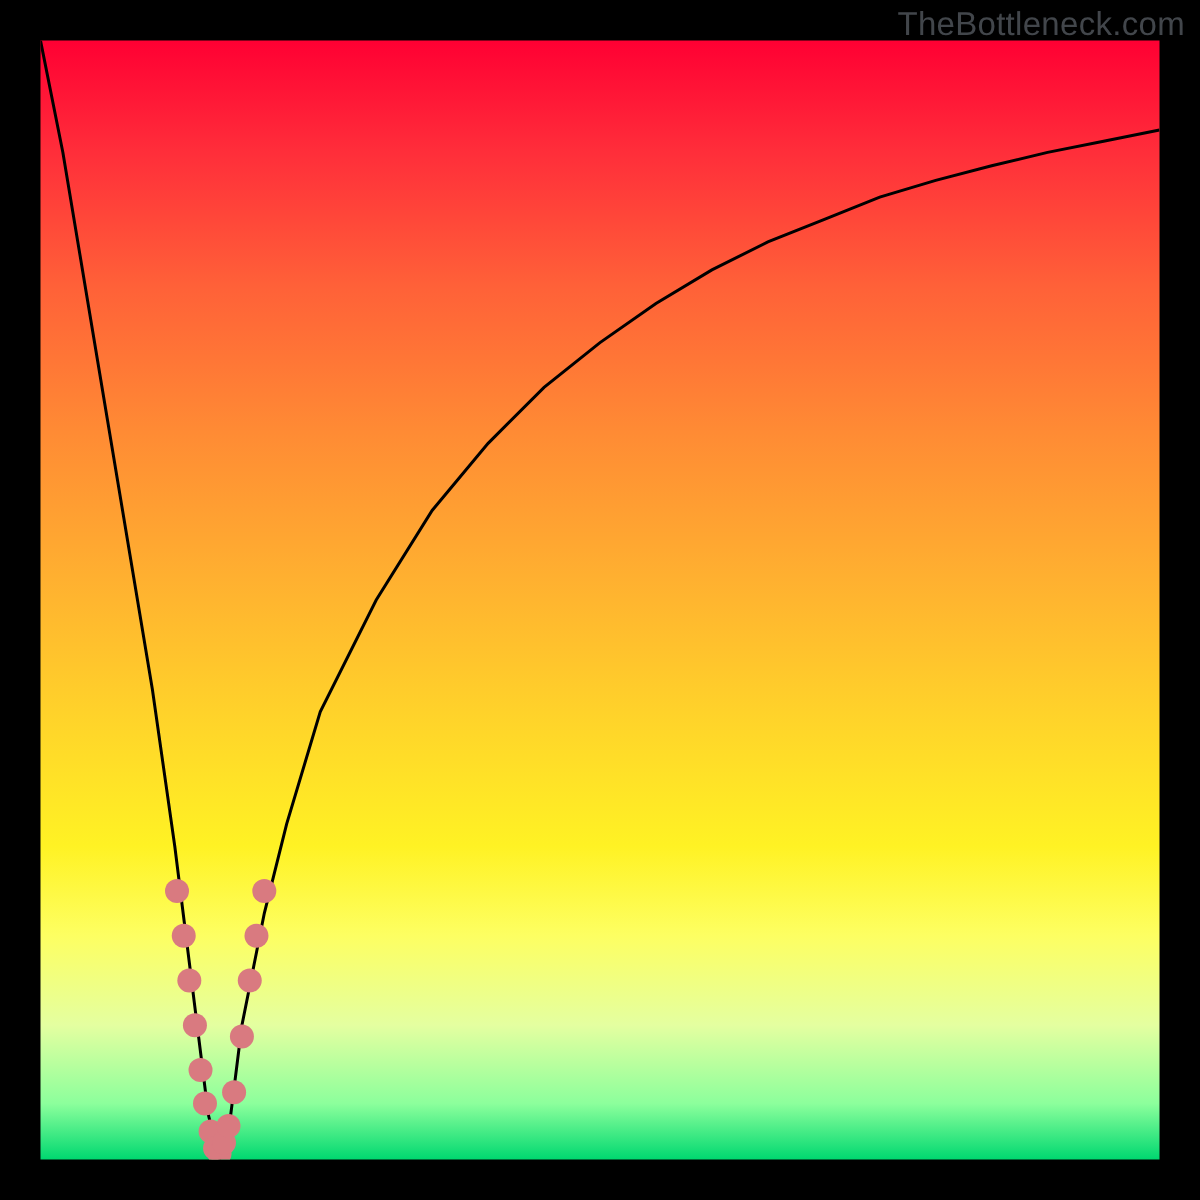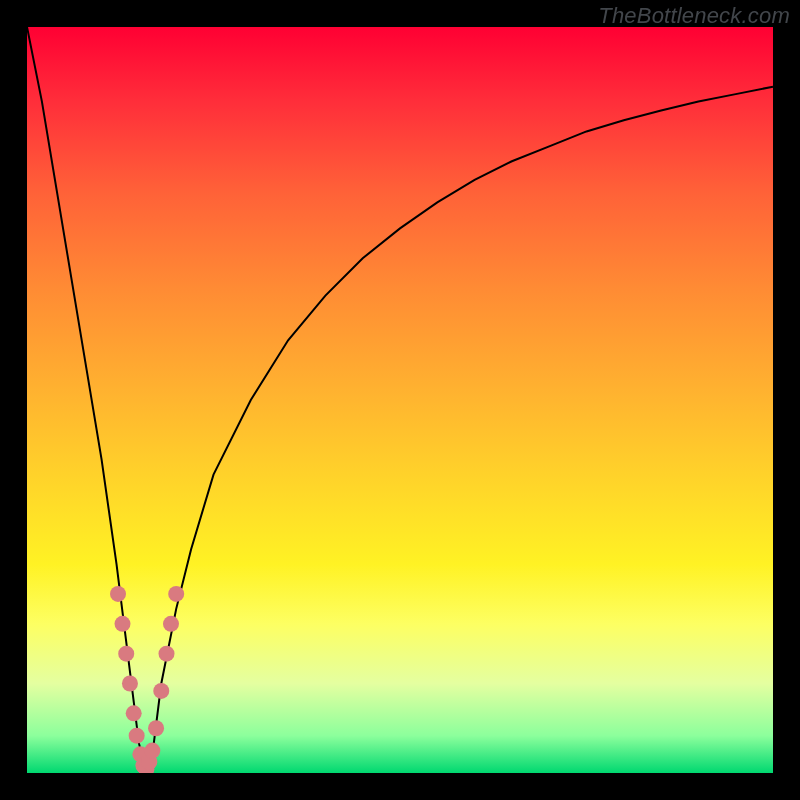--- a/index.html
+++ b/index.html
@@ -10,21 +10,20 @@
     overflow: hidden;
     background: #000;
   }
   .frame {
     position: absolute;
     left: 0;
     top: 0;
     width: 800px;
     height: 788px;
     background: #000;
-    font-style: italic;
   }
   .plot-area {
     position: absolute;
     left: 27px;
     top: 27px;
     width: 746px;
     height: 746px;
     background: linear-gradient(to bottom,
       #ff0033 0%,
       #ff2e3a 10%,

